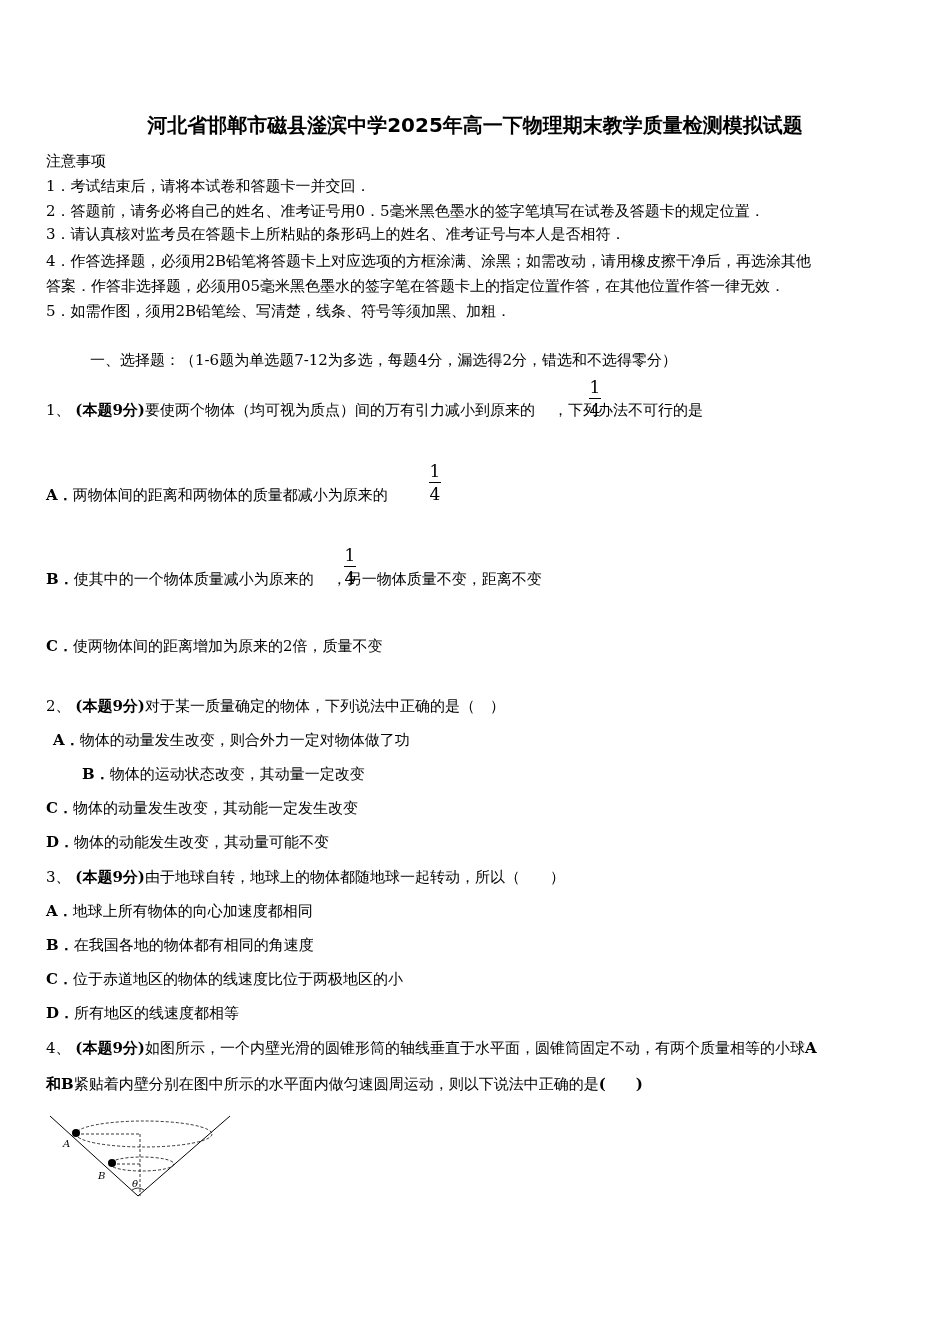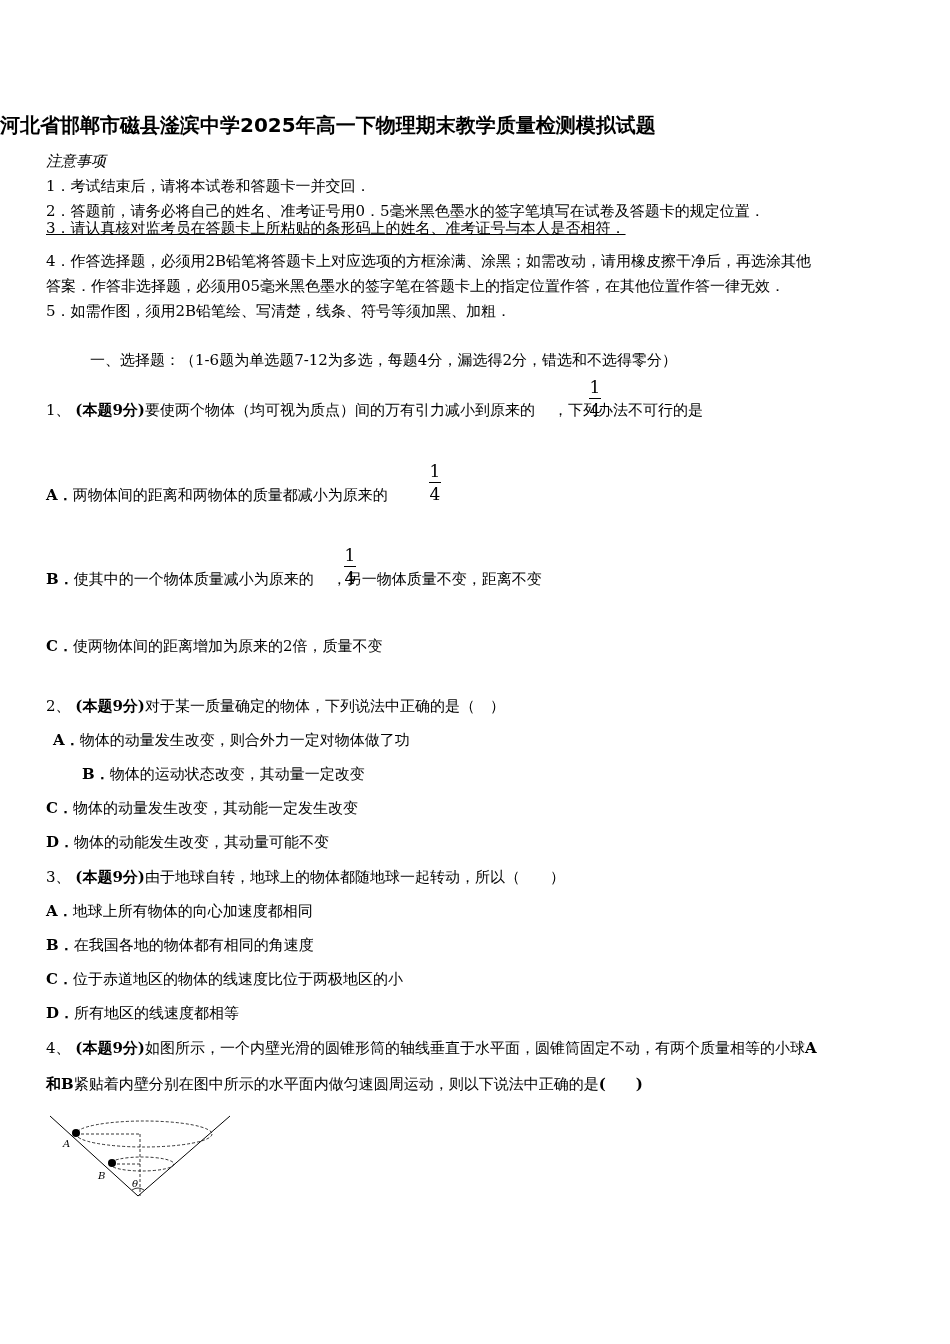--- a/index.html
+++ b/index.html
@@ -1,39 +1,39 @@
 <!DOCTYPE html>
 <html><head>
 <meta charset="utf-8">
 <style>
   html, body { margin: 0; padding: 0; background: #ffffff; }
   body { width: 950px; height: 1344px; position: relative; overflow: hidden;
          font-family: "DejaVu Serif", "Liberation Serif", serif; color: #000; }
   .page { position: absolute; left: 0; top: 0; width: 950px; height: 1344px; }
-  .title { position: absolute; top: 112px; left: 0; width: 950px; 
+  .title { position: absolute; top: 112px; left: 0; width: 950px; text-align: center;
            font-family: "DejaVu Sans", "Liberation Sans", sans-serif; font-weight: bold; font-size: 20px; letter-spacing: 0px; }
   .line { position: absolute; left: 46px; font-size: 15px; white-space: nowrap; line-height: 20px; }
   .bold { font-weight: bold; }
   .frac { position: absolute; font-family: "DejaVu Serif", serif; font-size: 17px; text-align: center; width: 14px; }
   .frac .num { display: block; height: 22px; line-height: 22px; }
   .frac .bar { display: block; border-top: 1px solid #000; width: 12px; margin: 0 auto; }
   .frac .den { display: block; height: 22px; line-height: 22px; }
   .figure { position: absolute; left: 46px; top: 1110px; }
 </style>
 </head>
 <body>
 
 <div class="page">
 
   <div class="title">河北省邯郸市磁县滏滨中学2025年高一下物理期末教学质量检测模拟试题</div>
 
-  <div class="line" style="top:151px;font-style:italic;">注意事项</div>
+  <div class="line" style="top:151px;">注意事项</div>
   <div class="line" style="top:176px;">1．考试结束后，请将本试卷和答题卡一并交回．</div>
   <div class="line" style="top:201px;">2．答题前，请务必将自己的姓名、准考证号用0．5毫米黑色墨水的签字笔填写在试卷及答题卡的规定位置．</div>
-  <div class="line" style="top:218px;text-decoration:underline;">3．请认真核对监考员在答题卡上所粘贴的条形码上的姓名、准考证号与本人是否相符．</div>
+  <div class="line" style="top:224px;">3．请认真核对监考员在答题卡上所粘贴的条形码上的姓名、准考证号与本人是否相符．</div>
   <div class="line" style="top:251px;">4．作答选择题，必须用2B铅笔将答题卡上对应选项的方框涂满、涂黑；如需改动，请用橡皮擦干净后，再选涂其他</div>
   <div class="line" style="top:276px;">答案．作答非选择题，必须用05毫米黑色墨水的签字笔在答题卡上的指定位置作答，在其他位置作答一律无效．</div>
   <div class="line" style="top:301px;">5．如需作图，须用2B铅笔绘、写清楚，线条、符号等须加黑、加粗．</div>
 
   <div class="line" style="top:350px;margin-left:44px;">一、选择题：（1-6题为单选题7-12为多选，每题4分，漏选得2分，错选和不选得零分）</div>
 
   <div class="line" style="top:400px;">
     <span>1、</span>
     <span class="bold">(本题9分)</span><span>要使两个物体（均可视为质点）间的万有引力减小到原来的</span><span style="display:inline-block;width:18px;"></span><span>，下列办法不可行的是</span>
   </div>

